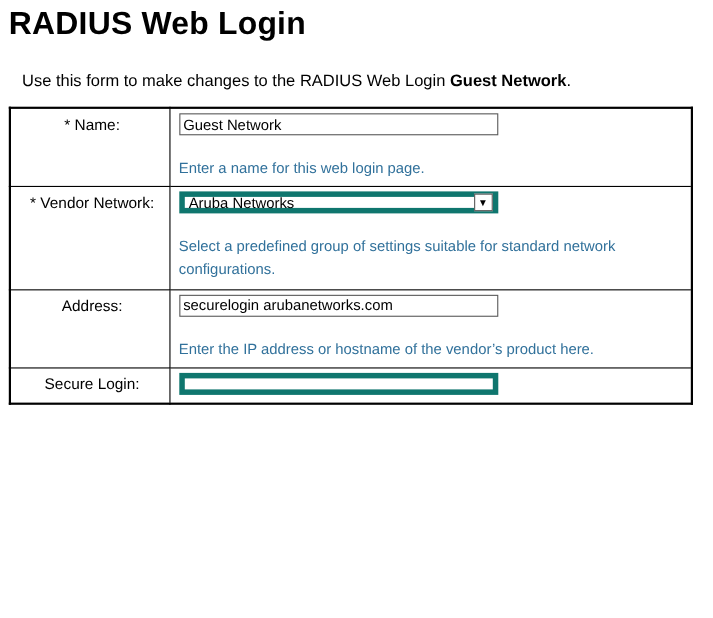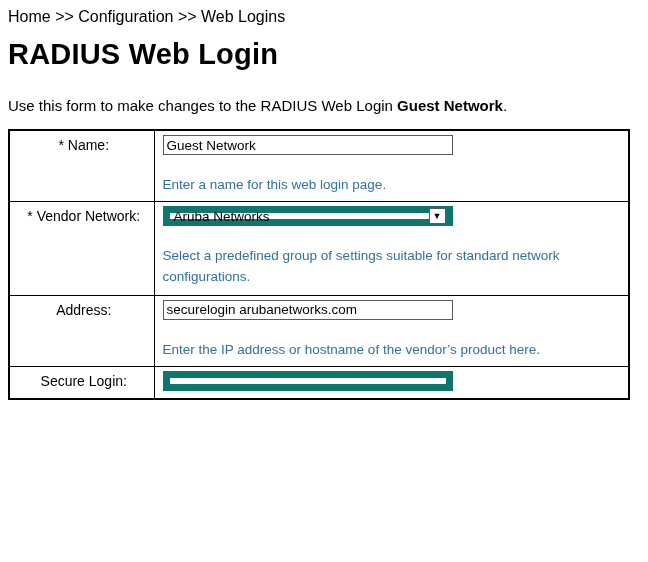--- a/index.html
+++ b/index.html
@@ -19,21 +19,21 @@
     color: #000000;
   }
   .page-title {
     font-size: 29px;
     font-weight: bold;
     margin: 0 0 26px 0;
     letter-spacing: 0.2px;
   }
   .intro {
     font-size: 15px;
-    margin: 0 0 15px 0;
+    margin: 0 0 15px 12px;
   }
   .intro .bold { font-weight: bold; }
 
   table.editor {
     border-collapse: collapse;
     width: 622px;
     border: 2px solid #000000;
     table-layout: fixed;
   }
   table.editor td {
@@ -78,21 +78,21 @@
     border: 1px solid #595959;
     font-family: "Liberation Sans", sans-serif;
     font-size: 13.5px;
     resize: none;
     margin: 0 0 2px 0;
     background: #ffffff;
   }
   .select-box {
     width: 290px;
     height: 20px;
-    border: 7px solid #0f766e;
+    border: 5px solid #0f766e;
     background: #ffffff;
     display: flex;
     align-items: center;
     justify-content: space-between;
     margin: 0 0 1px 0;
     cursor: default;
   }
   .select-value {
     padding-left: 4px;
     font-size: 13.5px;
@@ -118,21 +118,20 @@
     line-height: 1.5;
     max-width: 478px;
     margin-top: 20px;
   }
 </style>
 </head>
 <body>
 
 <div class="page">
 
-  <div class="breadcrumb">Home &gt;&gt; Configuration &gt;&gt; Web Logins</div>
 
   <div class="page-title">RADIUS Web Login</div>
 
   <p class="intro"><span>Use this form to make changes to the RADIUS Web Login </span><span class="bold">Guest Network</span><span>.</span></p>
 
   <table class="editor">
     <tbody>
 
     <tr>
       <td class="label-cell">* Name:</td>

